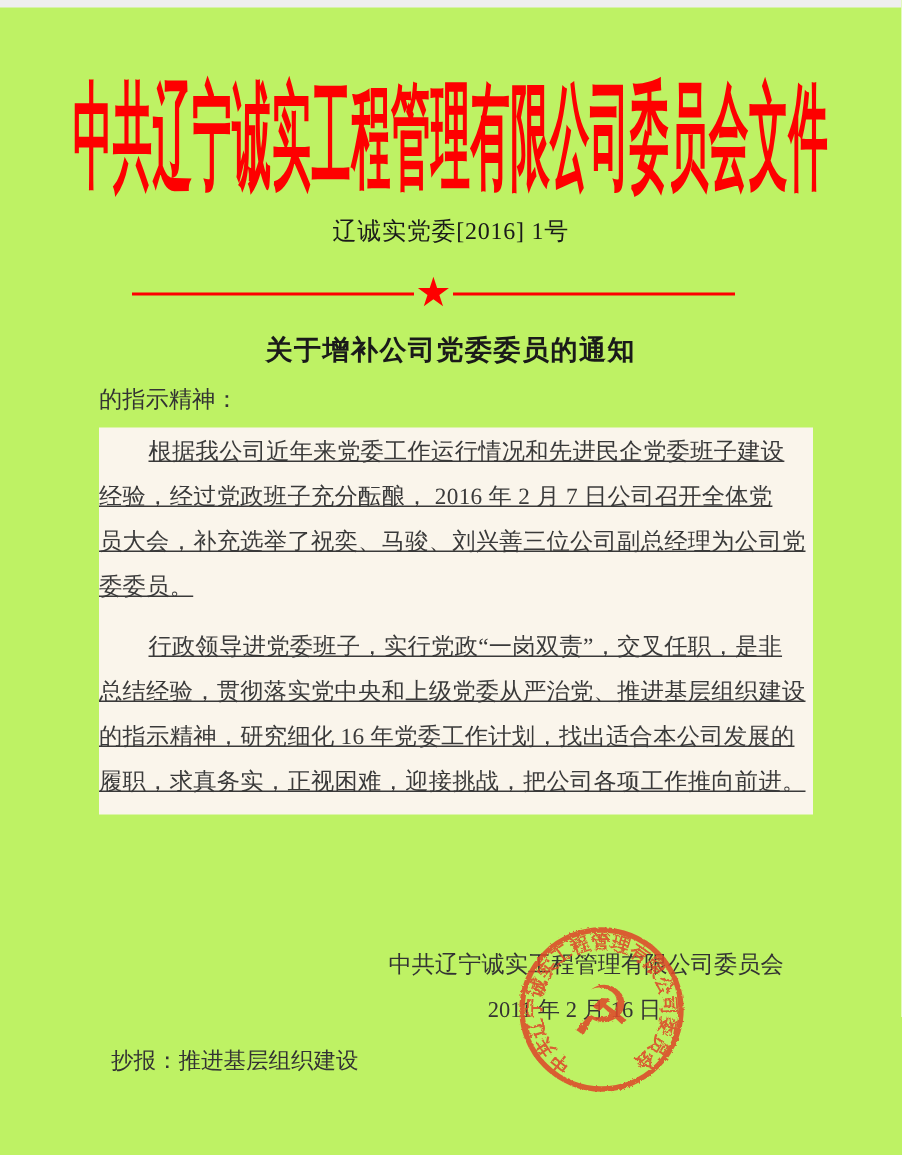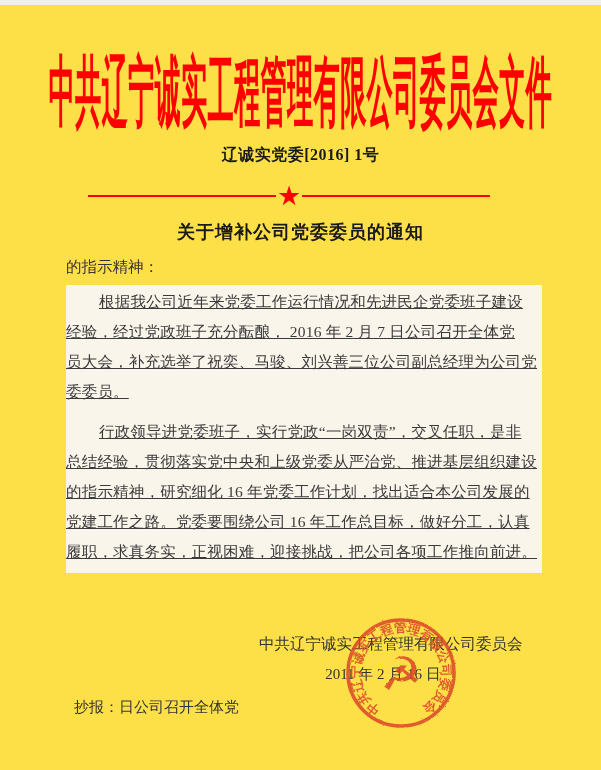--- a/index.html
+++ b/index.html
@@ -1,54 +1,54 @@
 <!DOCTYPE html>
 <html><head>
 <meta charset="utf-8">
 <style>
   html,body { margin:0; padding:0; background:#fff; }
   .page {
     width:601px; height:770px; position:relative; overflow:hidden;
-    background:#fde047;
+    background:#bef264;
     font-family:"Liberation Serif","DejaVu Serif",serif;
     color:#3a3a3a;
   }
   .topstrip { height:5px; background:#efefef; }
 
   
   .doc-title {
     margin-top:40px; height:95px;
     display:flex; align-items:center; justify-content:center;
   }
   .doc-title .stretch {
     display:inline-block; white-space:nowrap;
     font-size:26px; font-weight:bold; letter-spacing:0.5px;
     color:#fe0000;
     transform:scaleY(2.95); transform-origin:center;
   }
 
   .doc-number {
     text-align:center; margin-top:6px; line-height:18px;
-    font-size:16px; font-weight:bold; color:#1a1a1a; letter-spacing:0.5px;
+    font-size:16px; font-weight:normal; color:#1a1a1a; letter-spacing:0.5px;
   }
 
   
   .divider {
     margin:18px 0 0 88px; width:402px; height:27px;
     display:flex; align-items:center;
   }
   .divider .seg { flex:1; height:0; border-top:2px solid #fe0000; }
   .divider .star {
     color:#fe0000; font-size:27px; line-height:27px; margin:0 1px;
     font-family:"DejaVu Sans",sans-serif;
   }
 
   .notice-title {
     text-align:center; margin-top:15px; line-height:19px;
-    font-size:18px; font-weight:bold; color:#1a1a1a; letter-spacing:1px;font-family:Liberation Mono, monospace;
+    font-size:18px; font-weight:bold; color:#1a1a1a; letter-spacing:1px;
   }
 
   .salutation {
     margin:14px 0 0 66px; line-height:20px;
     font-size:15.5px; color:#333;
   }
 
   .body-block {
     margin:8px 0 0 66px; width:476px;
     background:#faf5eb; padding:2px 0 6px 0;
@@ -103,31 +103,30 @@
     <div>
       <div class="bline first">根据我公司近年来党委工作运行情况和先进民企党委班子建设</div>
       <div class="bline">经验，经过党政班子充分酝酿， 2016 年 2 月 7 日公司召开全体党</div>
       <div class="bline">员大会，补充选举了祝奕、马骏、刘兴善三位公司副总经理为公司党</div>
       <div class="bline">委委员。</div>
     </div>
     <div class="para2">
       <div class="bline first">行政领导进党委班子，实行党政“一岗双责”，交叉任职，是非</div>
       <div class="bline">总结经验，贯彻落实党中央和上级党委从严治党、推进基层组织建设</div>
       <div class="bline">的指示精神，研究细化 16 年党委工作计划，找出适合本公司发展的</div>
-      <div class="bline">党建工作之路。党委要围绕公司 16 年工作总目标，做好分工，认真</div>
       <div class="bline">履职，求真务实，正视困难，迎接挑战，把公司各项工作推向前进。</div>
     </div>
   </div>
 
   <div class="closing">
     <div class="sig">中共辽宁诚实工程管理有限公司委员会</div>
     <div class="date">2011 年 2 月 16 日</div>
   </div>
 
-  <div class="cc">抄报：日公司召开全体党</div>
+  <div class="cc">抄报：推进基层组织建设</div>
 
   <svg class="seal" viewBox="0 0 124 124" xmlns="http://www.w3.org/2000/svg">
     <defs>
       <filter id="stampRough" x="-10%" y="-10%" width="120%" height="120%">
         <feTurbulence type="fractalNoise" baseFrequency="0.55" numOctaves="2" result="noise"></feTurbulence>
         <feDisplacementMap in="SourceGraphic" in2="noise" scale="2.2"></feDisplacementMap>
       </filter>
       <path id="sealArc" d="M 41.5 97.5 A 41 41 0 1 1 82.5 97.5" fill="none"></path>
     </defs>
     <g filter="url(#stampRough)">

